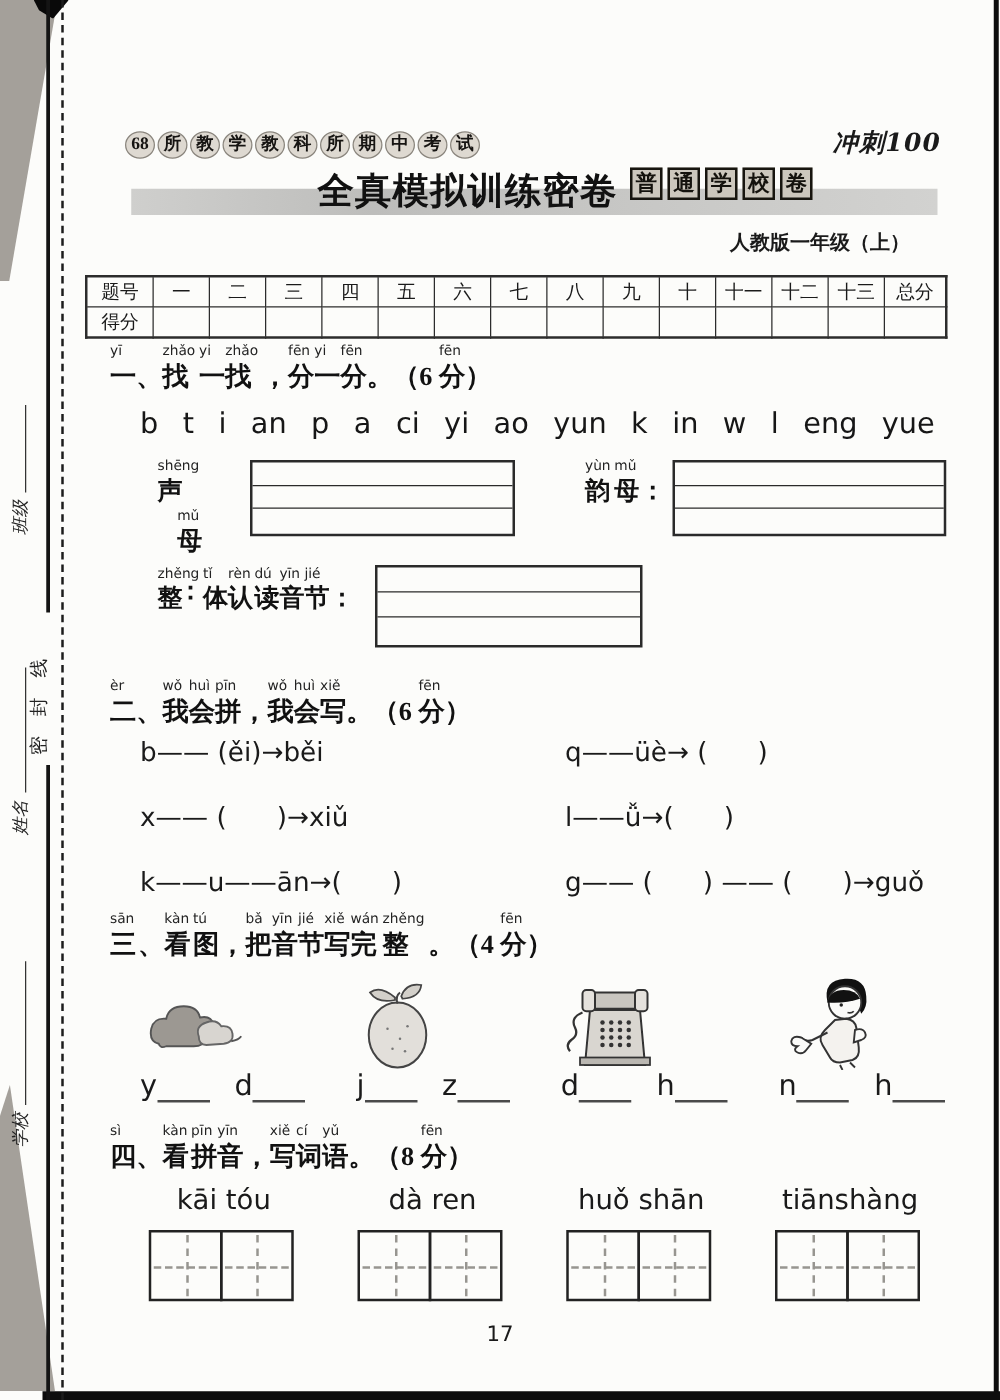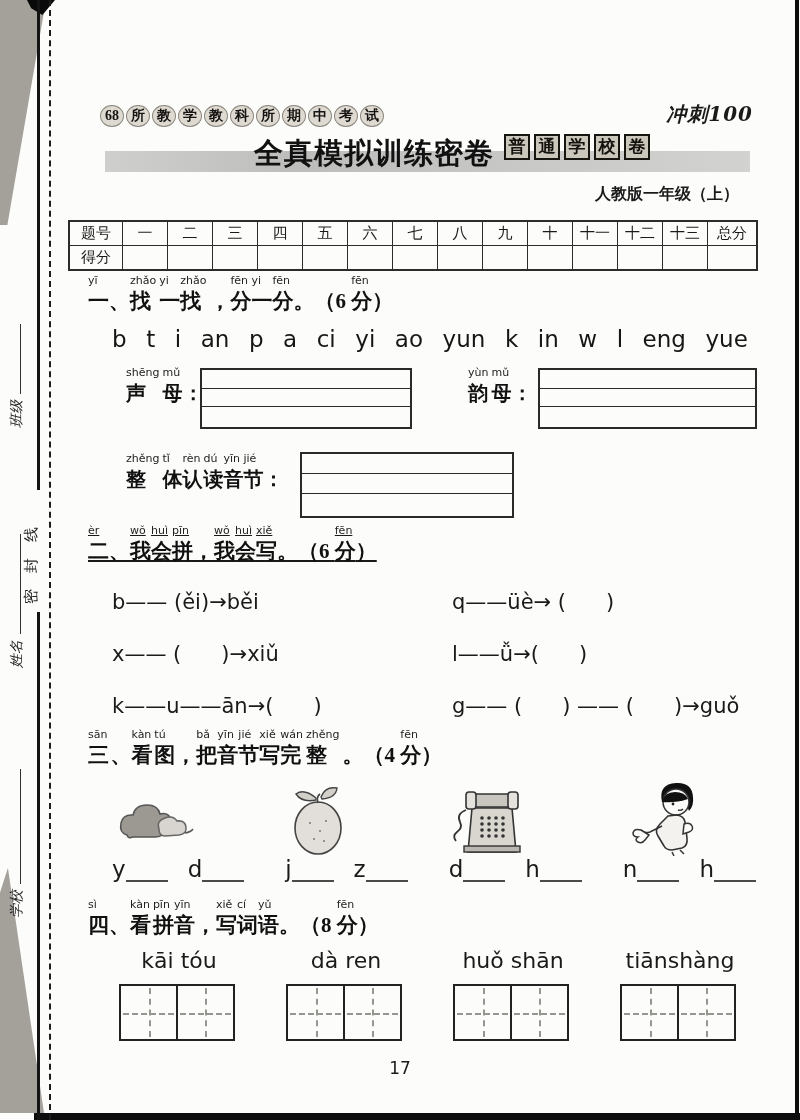--- a/index.html
+++ b/index.html
@@ -33,40 +33,40 @@
     background:#ded9d1;color:#161412;font:bold 14px/20px "Liberation Serif",serif;text-align:center;}
   .slogan{position:absolute;left:648px;top:101px;width:105px;text-align:right;
     font:italic bold 20px "DejaVu Serif",serif;letter-spacing:1px;}
   .title-strip{position:absolute;left:105px;top:151px;width:645px;height:21px;
     background:linear-gradient(90deg,#cfcfcd,#bdbdbb 30%,#c8c8c6 65%,#d2d2d0);}
   .main-title{position:absolute;left:254px;top:134px;display:flex;}
   .main-title .title-text{font:800 29px/38px "Liberation Sans",sans-serif;letter-spacing:1px;color:#111;}
   .badge-row{display:flex;margin-left:6px;}
   .badge-box{width:22px;height:22px;margin-left:4px;border:2px solid #17150f;background:#ccc7bd;
     color:#14120d;font:800 17px/22px "Liberation Serif",serif;text-align:center;}
-  .edition{position:absolute;left:546px;top:184px;width:193px;text-align:right;
+  .edition{position:absolute;left:584px;top:184px;width:193px;
     font:bold 16px "Liberation Sans",sans-serif;}
   
   .score-table{position:absolute;left:68px;top:220px;width:690px;border-collapse:collapse;table-layout:fixed;border-radius:14px;}
   .score-table td{border:1px solid #2c2c2c;height:23px;text-align:center;
     font:15px "Liberation Serif",serif;padding:0;}
   .score-table{border:2px solid #2c2c2c;}
   .score-table td:first-child{width:52px;}
   .score-table td:last-child{width:48px;}
   
   .ruby-line{position:absolute;display:flex;align-items:flex-end;margin-left:16px;}
   .rc{display:inline-flex;flex-direction:column;align-items:flex-start;}
   .rc .rt{font:11px "DejaVu Sans",sans-serif;height:14px;white-space:pre;color:#222;padding-right:3px;}
   .rc .rb{font:600 21px/26px "Liberation Serif",serif;white-space:pre;color:#111;}
   .q1-title{left:72px;top:274px;}
-  .q2-title{left:72px;top:524px;text-decoration:underline;}
+  .q2-title{left:72px;top:542px;}
   .q3-title{left:72px;top:728px;}
   .q4-title{left:72px;top:898px;}
   .label-ruby .rc .rb{font-size:20px;}
-  .lbl-shengmu{left:110px;top:366px;}
+  .lbl-shengmu{left:110px;top:366px;flex-direction:column;}
   .lbl-yunmu{left:452px;top:366px;}
   .lbl-zhengti{left:110px;top:452px;}
   
   .letters-row{position:absolute;left:112px;top:326px;width:636px;display:flex;
     justify-content:space-between;}
   .letter{font:23px "DejaVu Sans",sans-serif;color:#161616;}
   .box3{position:absolute;border:2px solid #2a2a2a;background:transparent;}
   .box3 .r{border-bottom:1.5px solid #2a2a2a;}
   .box3 .r:last-child{border-bottom:none;}
   .box-shengmu{left:200px;top:368px;width:208px;height:57px;}

